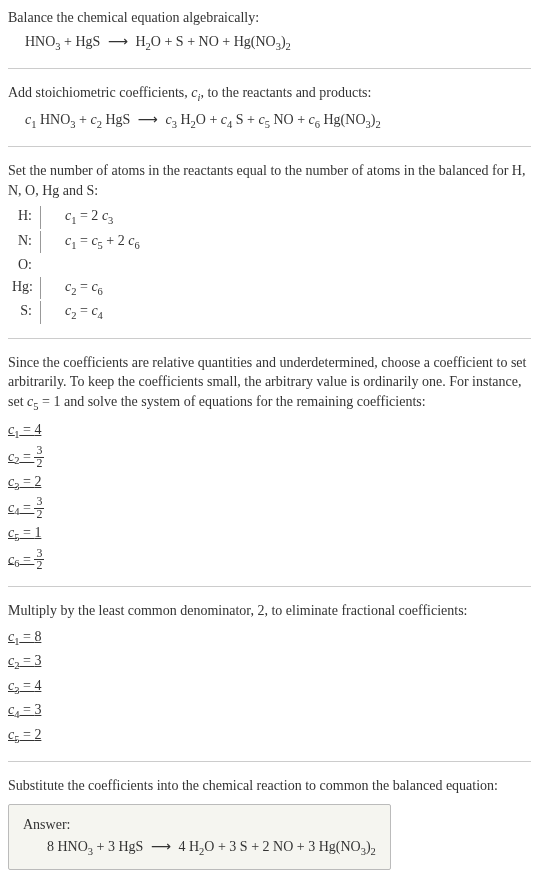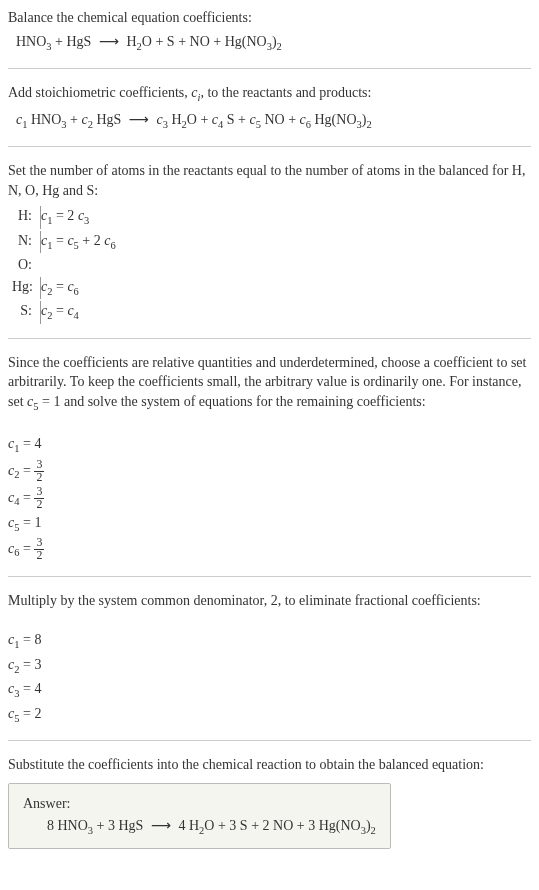--- a/index.html
+++ b/index.html
@@ -18,21 +18,21 @@
     }
     .section {
       margin-bottom: 12px;
     }
     hr {
       border: none;
       border-top: 1px solid #ccc;
       margin: 14px 0;
     }
     .equation {
-      margin: 4px 8px;
+      margin: 4px 17px;
       font-family: Georgia, serif;
     }
     sub {
       font-size: 0.75em;
       vertical-align: sub;
     }
     .arrow {
       padding: 0 4px;
     }
     .atom-table {
@@ -44,24 +44,25 @@
       align-items: baseline;
       margin: 2px 0;
     }
     .atom-label {
       width: 28px;
       text-align: right;
       padding-right: 8px;
     }
     .atom-eq {
       border-left: 1px solid #999;
-      padding-left: 0;
+      padding-left: 24px;
     }
     .coef-list {
-      margin-top: 20px;
+      margin-top: 6px;
+      text-decoration: underline;
     }
     .coef-row {
       margin: 2px 0;
     }
     .frac {
       display: inline-block;
       vertical-align: middle;
       text-align: center;
       font-size: 0.85em;
       line-height: 1;
@@ -91,21 +92,21 @@
       padding-left: 24px;
     }
     .italic-var {
       font-style: italic;
     }
   </style>
 </head>
 <body>
 
 <div class="section">
-  <div>Balance the chemical equation coefficients:</div>
+  <div>Balance the chemical equation algebraically:</div>
   <div class="equation">
     <span>HNO<sub>3</sub> + HgS</span>
     <span class="arrow">⟶</span>
     <span>H<sub>2</sub>O + S + NO + Hg(NO<sub>3</sub>)<sub>2</sub></span>
   </div>
 </div>
 
 <hr>
 
 <div class="section">
@@ -144,42 +145,44 @@
   </div>
 </div>
 
 <hr>
 
 <div class="section">
   <div>Since the coefficients are relative quantities and underdetermined, choose a coefficient to set arbitrarily. To keep the coefficients small, the arbitrary value is ordinarily one. For instance, set <span class="italic-var">c</span><sub>5</sub> = 1 and solve the system of equations for the remaining coefficients:</div>
   <div class="coef-list">
     <div class="coef-row"><span class="italic-var">c</span><sub>1</sub> = <span>4</span></div>
     <div class="coef-row"><span class="italic-var">c</span><sub>2</sub> = <span class="frac"><span class="num">3</span><span class="den">2</span></span></div>
+    <div class="coef-row"><span class="italic-var">c</span><sub>3</sub> = <span>2</span></div>
     <div class="coef-row"><span class="italic-var">c</span><sub>4</sub> = <span class="frac"><span class="num">3</span><span class="den">2</span></span></div>
     <div class="coef-row"><span class="italic-var">c</span><sub>5</sub> = <span>1</span></div>
     <div class="coef-row"><span class="italic-var">c</span><sub>6</sub> = <span class="frac"><span class="num">3</span><span class="den">2</span></span></div>
   </div>
 </div>
 
 <hr>
 
 <div class="section">
-  <div>Multiply by the system common denominator, 2, to eliminate fractional coefficients:</div>
+  <div>Multiply by the least common denominator, 2, to eliminate fractional coefficients:</div>
   <div class="coef-list">
     <div class="coef-row"><span class="italic-var">c</span><sub>1</sub> = <span>8</span></div>
     <div class="coef-row"><span class="italic-var">c</span><sub>2</sub> = <span>3</span></div>
     <div class="coef-row"><span class="italic-var">c</span><sub>3</sub> = <span>4</span></div>
+    <div class="coef-row"><span class="italic-var">c</span><sub>4</sub> = <span>3</span></div>
     <div class="coef-row"><span class="italic-var">c</span><sub>5</sub> = <span>2</span></div>
   </div>
 </div>
 
 <hr>
 
 <div class="section">
-  <div>Substitute the coefficients into the chemical reaction to obtain the balanced equation:</div>
+  <div>Substitute the coefficients into the chemical reaction to common the balanced equation:</div>
   <div class="answer-box">
     <div class="answer-label">Answer:</div>
     <div class="answer-eq">
       8 HNO<sub>3</sub> + 3 HgS
       <span class="arrow">⟶</span>
       4 H<sub>2</sub>O + 3 S + 2 NO + 3 Hg(NO<sub>3</sub>)<sub>2</sub>
     </div>
   </div>
 </div>
 

